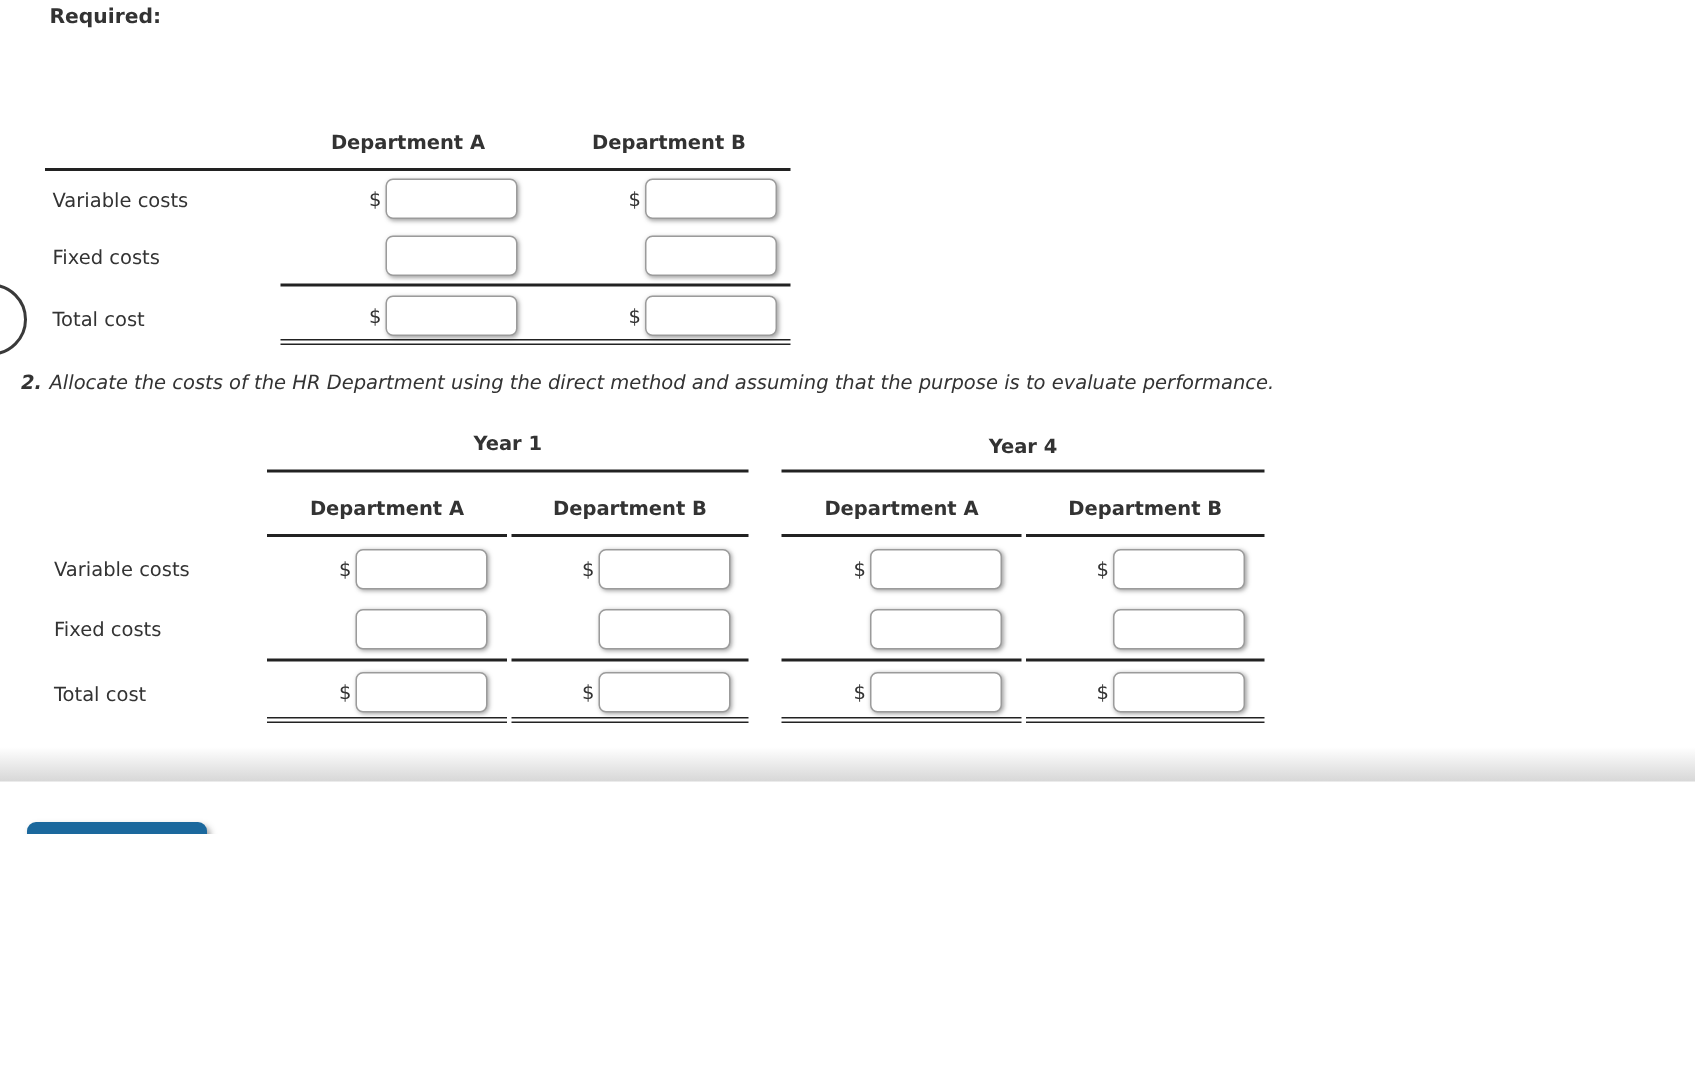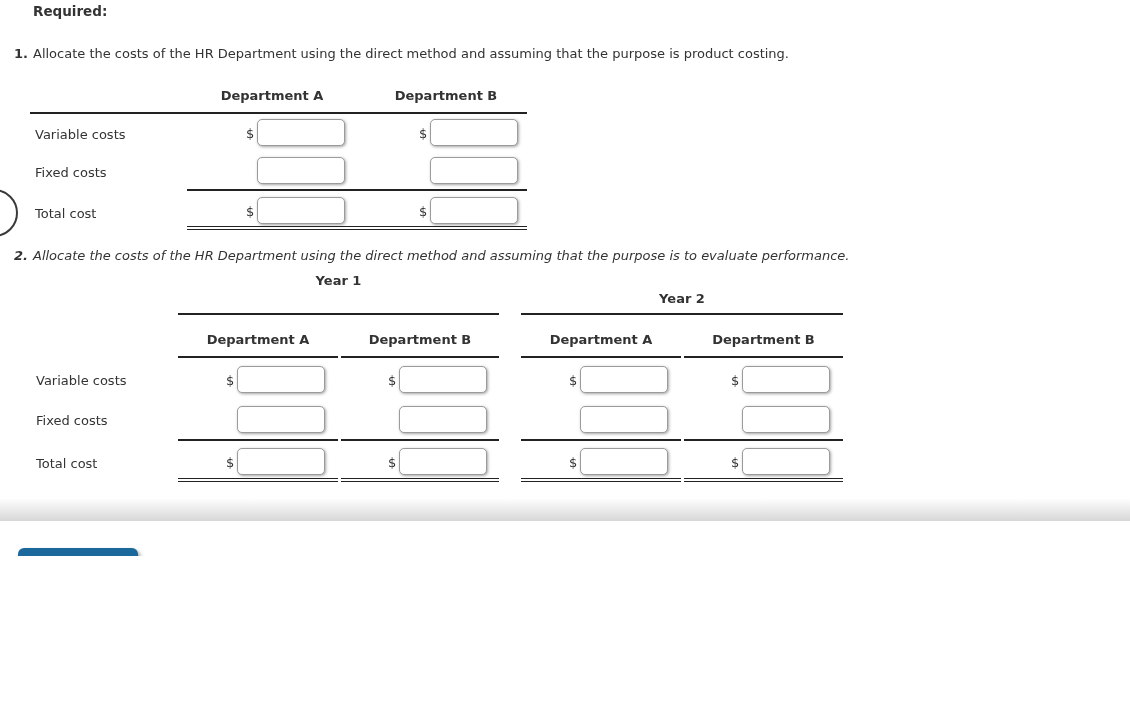--- a/index.html
+++ b/index.html
@@ -31,23 +31,20 @@
   .corner-glyph{position:absolute;left:1116px;top:709px;width:8px;height:6px;background:#3c3ccf;
                 clip-path:polygon(50% 0,100% 100%,0 100%);}
 </style>
 </head>
 <body>
 
 <div class="page">
 
   <div class="abs bold" style="left:33px;top:3px;font-size:13.5px;">Required:</div>
 
-  <div class="qline" style="top:46px;">
-    <span class="qnum">1.</span><span>Allocate the costs of the HR Department using the direct method and assuming that the purpose is product costing.</span>
-  </div>
 
   <div class="colhead" style="left:187px;top:88px;width:170px;">Department A</div>
   <div class="colhead" style="left:361px;top:88px;width:170px;">Department B</div>
   <div class="rule" style="left:30px;top:112px;width:497px;"></div>
 
   <div class="rowlabel" style="left:35px;top:127px;">Variable costs</div>
   <span class="dollar" style="left:246px;top:126px;">$</span>
   <input type="text" class="cell" style="left: 257px; top: 119px;" value="">
   <span class="dollar" style="left:419px;top:126px;">$</span>
   <input type="text" class="cell" style="left: 430px; top: 119px;" value="">
@@ -65,22 +62,22 @@
   <input type="text" class="cell" style="left: 430px; top: 197px;" value="">
 
   <div class="drule" style="left:187px;top:226px;width:340px;"></div>
 
   <div class="arc"></div>
 
   <div class="qline" style="top:248px;font-style:italic;">
     <span class="qnum">2.</span><span>Allocate the costs of the HR Department using the direct method and assuming that the purpose is to evaluate performance.</span>
   </div>
 
-  <div class="colhead" style="left:178px;top:273px;width:321px;">Year 1</div>
-  <div class="colhead" style="left:521px;top:291px;width:322px;">Year 2</div>
+  <div class="colhead" style="left:178px;top:289px;width:321px;">Year 1</div>
+  <div class="colhead" style="left:521px;top:291px;width:322px;">Year 4</div>
   <div class="rule" style="left:178px;top:313px;width:321px;"></div>
   <div class="rule" style="left:521px;top:313px;width:322px;"></div>
 
   <div class="colhead" style="left:178px;top:332px;width:160px;">Department A</div>
   <div class="colhead" style="left:341px;top:332px;width:158px;">Department B</div>
   <div class="colhead" style="left:521px;top:332px;width:160px;">Department A</div>
   <div class="colhead" style="left:684px;top:332px;width:159px;">Department B</div>
 
   <div class="rule" style="left:178px;top:356px;width:160px;"></div>
   <div class="rule" style="left:341px;top:356px;width:158px;"></div>

